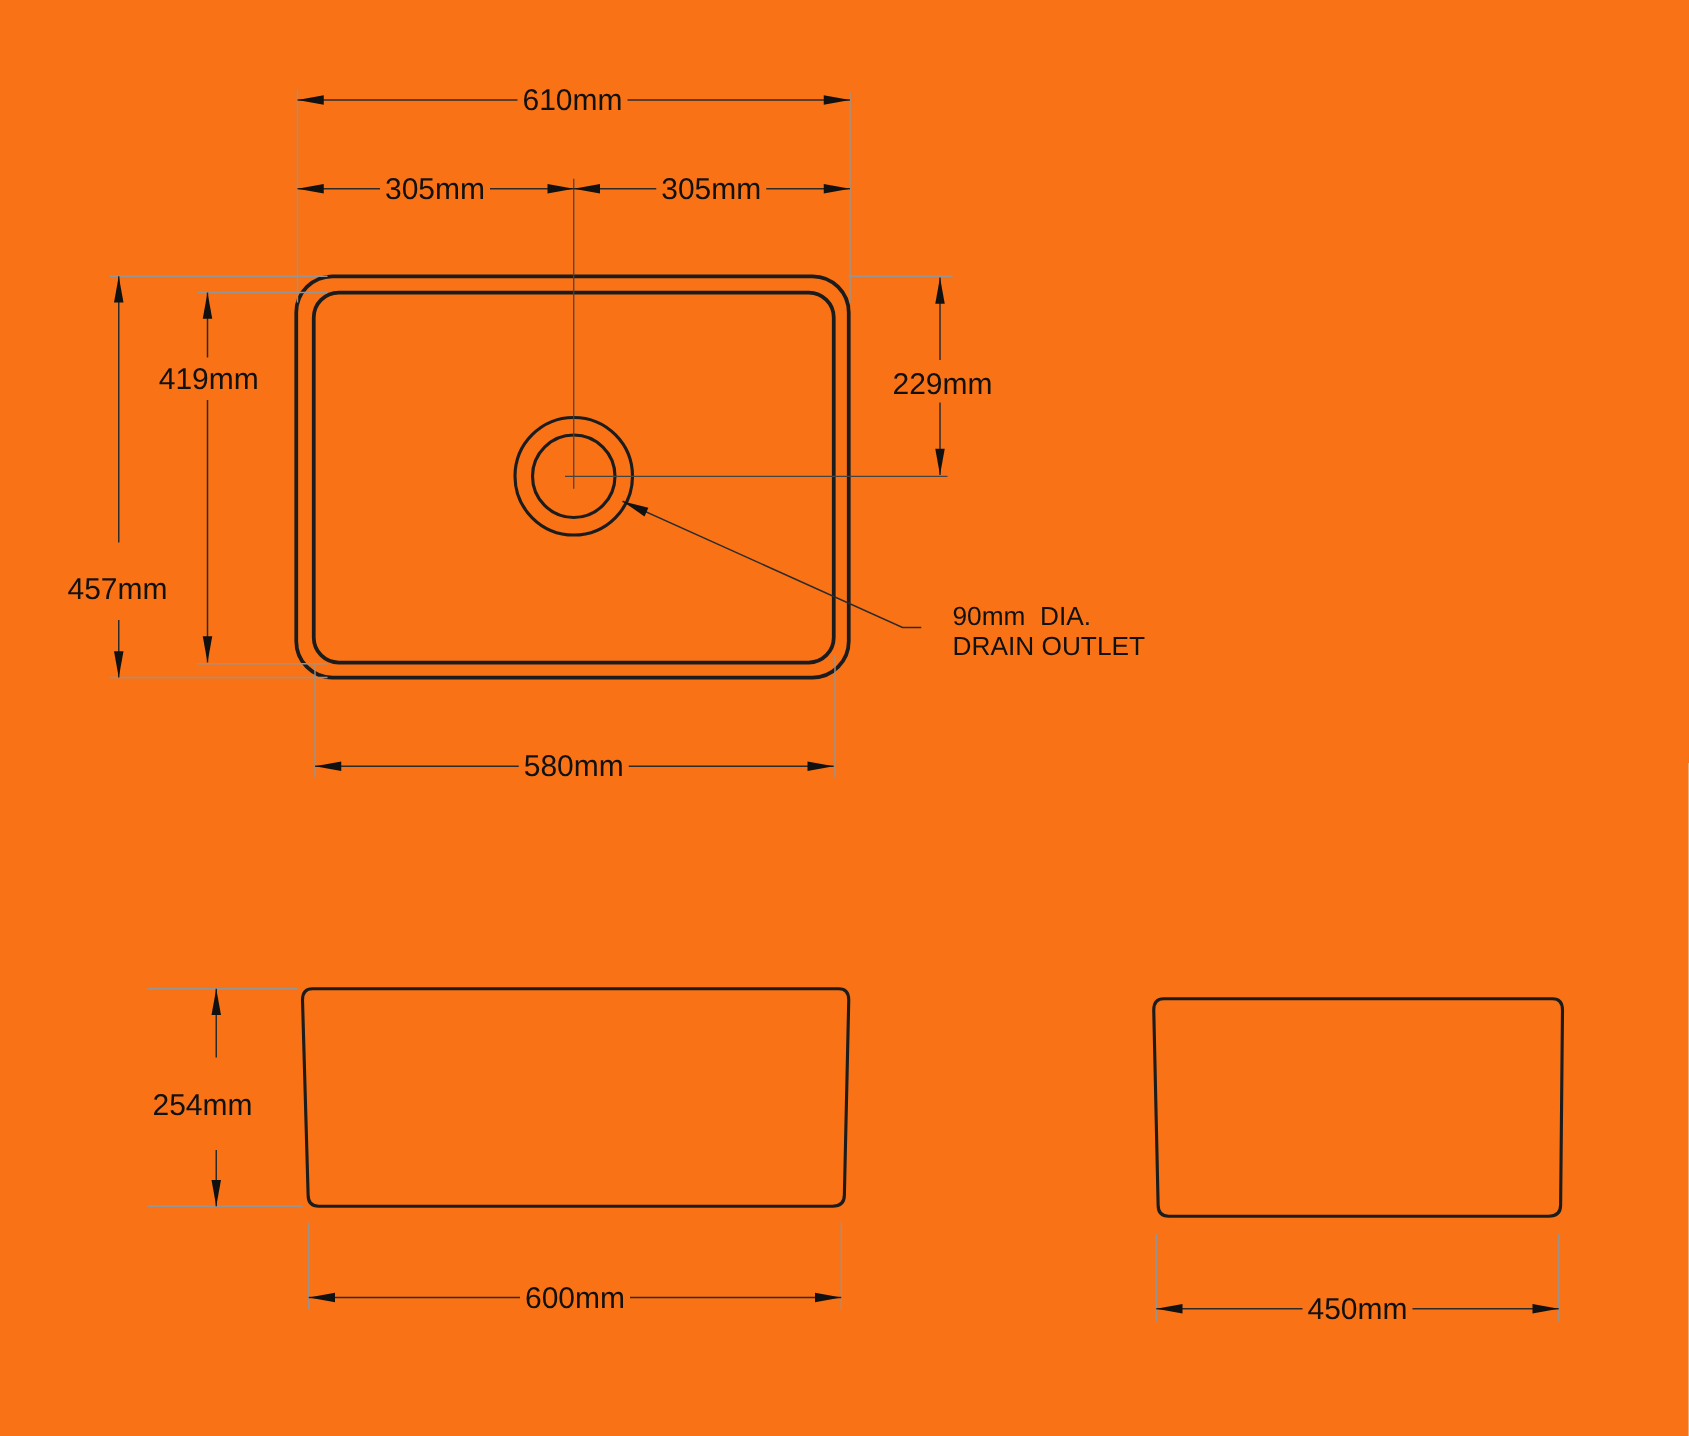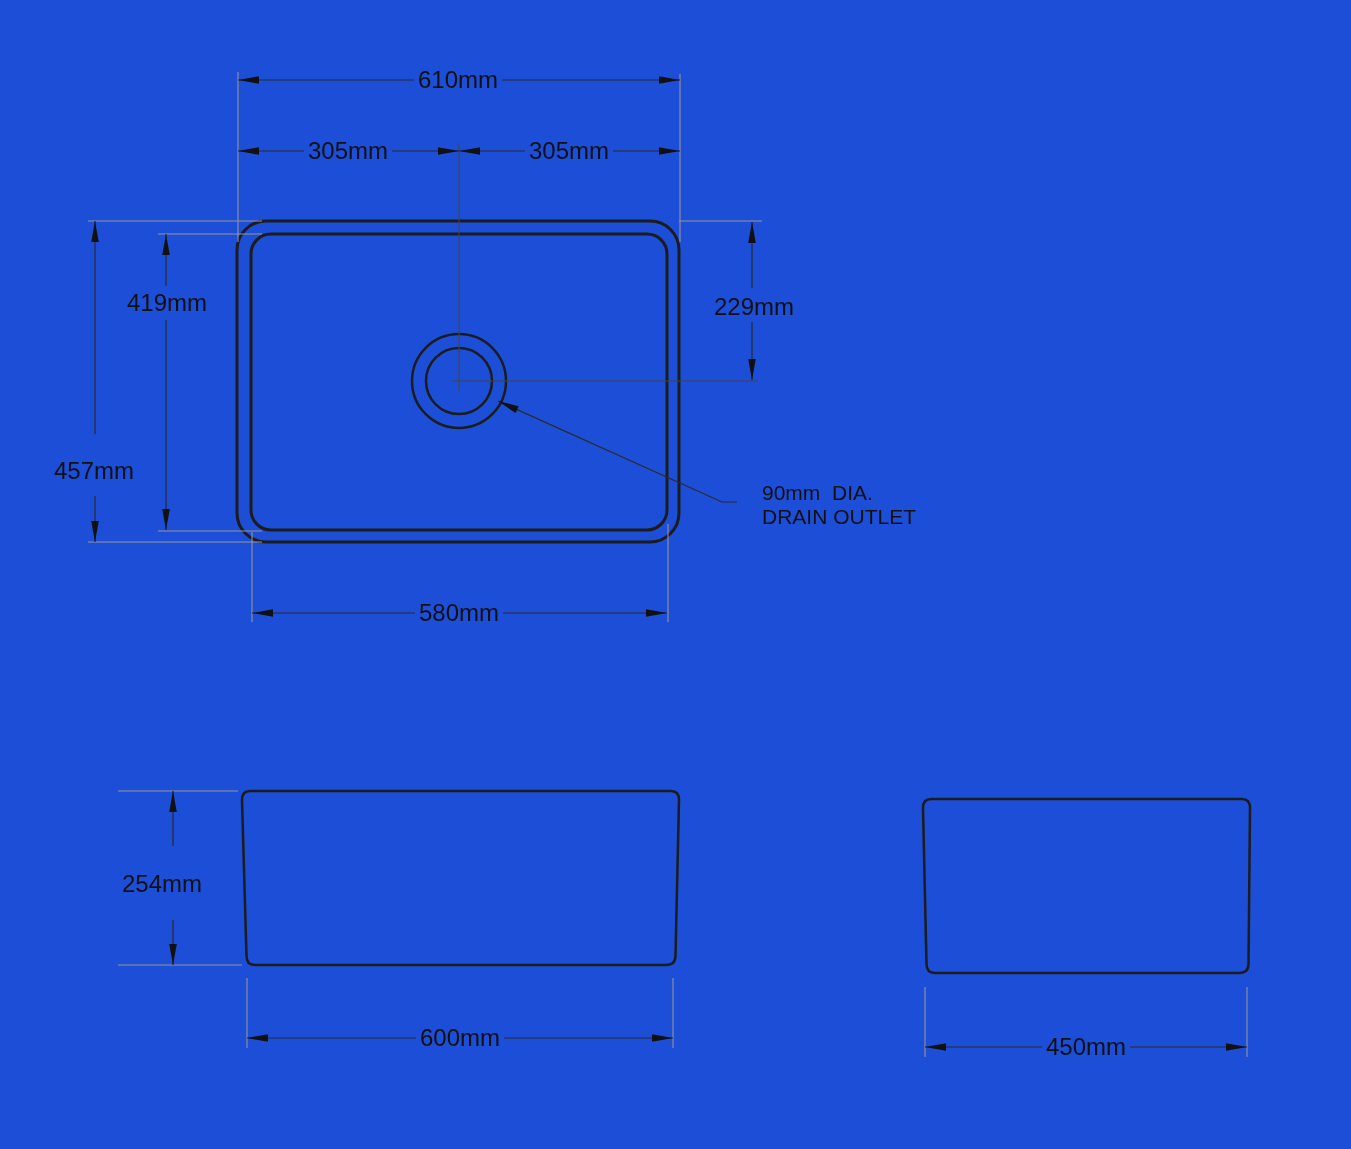--- a/index.html
+++ b/index.html
@@ -1,16 +1,16 @@
 <!DOCTYPE html>
 <html><head>
 <meta charset="utf-8">
 <style>
   html,body{margin:0;padding:0;background:#ffffff;}
-  .stage{position:relative;width:1351px;height:1149px;background:#1d4ed8;overflow:hidden;}
+  .stage{position:relative;width:1351px;height:1149px;background:#f97316;overflow:hidden;}
   svg{display:block;}
   .outline{stroke:#1c1c1c;stroke-width:3;fill:none;stroke-linejoin:round;stroke-linecap:round;}
   .outline-med{stroke:#1c1c1c;stroke-width:2.5;fill:none;stroke-linejoin:round;stroke-linecap:round;}
   .dim{stroke:#2b2b2b;stroke-width:1.2;fill:none;}
   .ext{stroke:#959595;stroke-width:1.1;fill:none;}
   .cl{stroke:#444444;stroke-width:1;fill:none;}
   .arrow{fill:#111111;stroke:none;}
   text{font-family:"Liberation Sans","DejaVu Sans",sans-serif;font-size:24px;fill:#111111;}
   .dimtext{text-anchor:middle;}
   .note{font-size:21px;text-anchor:start;white-space:pre;}

